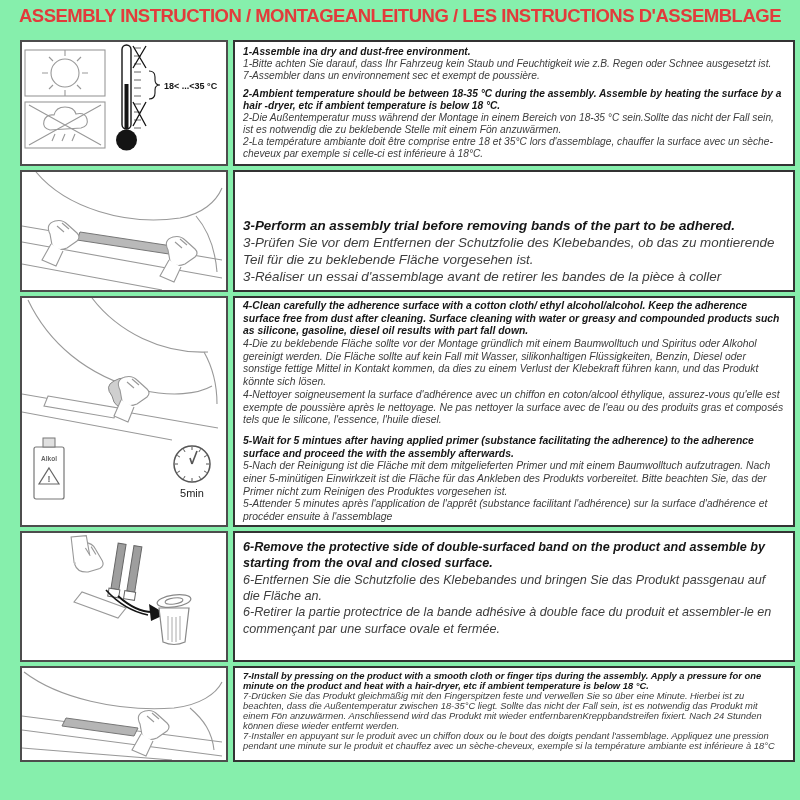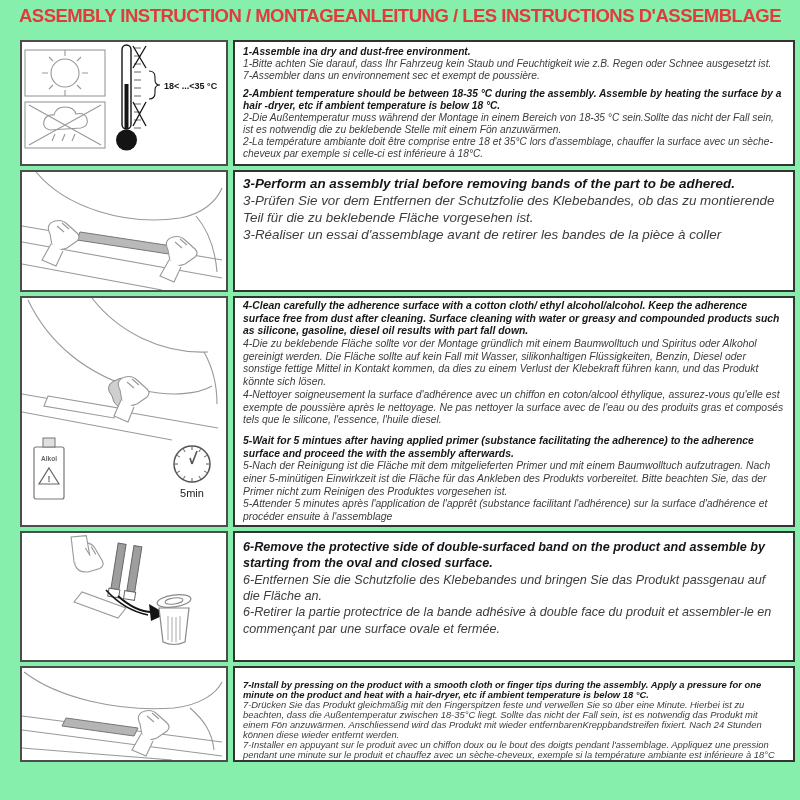--- a/index.html
+++ b/index.html
@@ -12,24 +12,24 @@
 
   .table { position:absolute; top:40px; left:20px; width:775px; display:flex; flex-direction:column; gap:4px; }
   .row { display:flex; gap:5px; }
   .cell-illus { flex:0 0 208px; width:208px; border:2px solid #4d4d4d; background:#fff; overflow:hidden; }
   .cell-illus svg { display:block; width:100%; height:100%; font-family:"Liberation Sans", sans-serif; }
   .cell-text { flex:1; border:2px solid #333; background:#fff; color:#3d3d3d; padding:4px 8px; overflow:hidden; }
 
   .r1 { height:126px; } .r2 { height:122px; } .r3 { height:231px; } .r4 { height:131px; } .r5 { height:96px; }
 
   .s1 { font-size:10.2px; line-height:1.18; }
-  .s2 { font-size:13.4px; line-height:1.26; display:flex; flex-direction:column; justify-content:flex-start; }
+  .s2 { font-size:13.4px; line-height:1.26; display:flex; flex-direction:column; justify-content:flex-end; }
   .s3 { font-size:10.4px; line-height:1.22; padding-top:2px; }
   .s4 { font-size:12.6px; line-height:1.3; padding-top:6px; }
-  .s5 { font-size:9.4px; line-height:1.06; padding-top:12px; }
+  .s5 { font-size:9.4px; line-height:1.06; padding-top:3px; }
 
   p { margin:0;font-style:italic; }
   .en { font-weight:bold; color:#161616; }
   .s1 .step + .step { margin-top:6px; }
   .s3 .step + .step { margin-top:8px; }
 
   .footer { position:absolute; left:25px; right:8px; top:750px; height:48px; display:flex; align-items:center; }
   .rule { flex:1; height:2px; background:#2a2a2a; margin-right:7px; }
   .logo { font-weight:900; font-size:41px; line-height:1; letter-spacing:-2px; font-family:"DejaVu Sans", sans-serif; }
   .logo .lg-black { color:#141414; }

